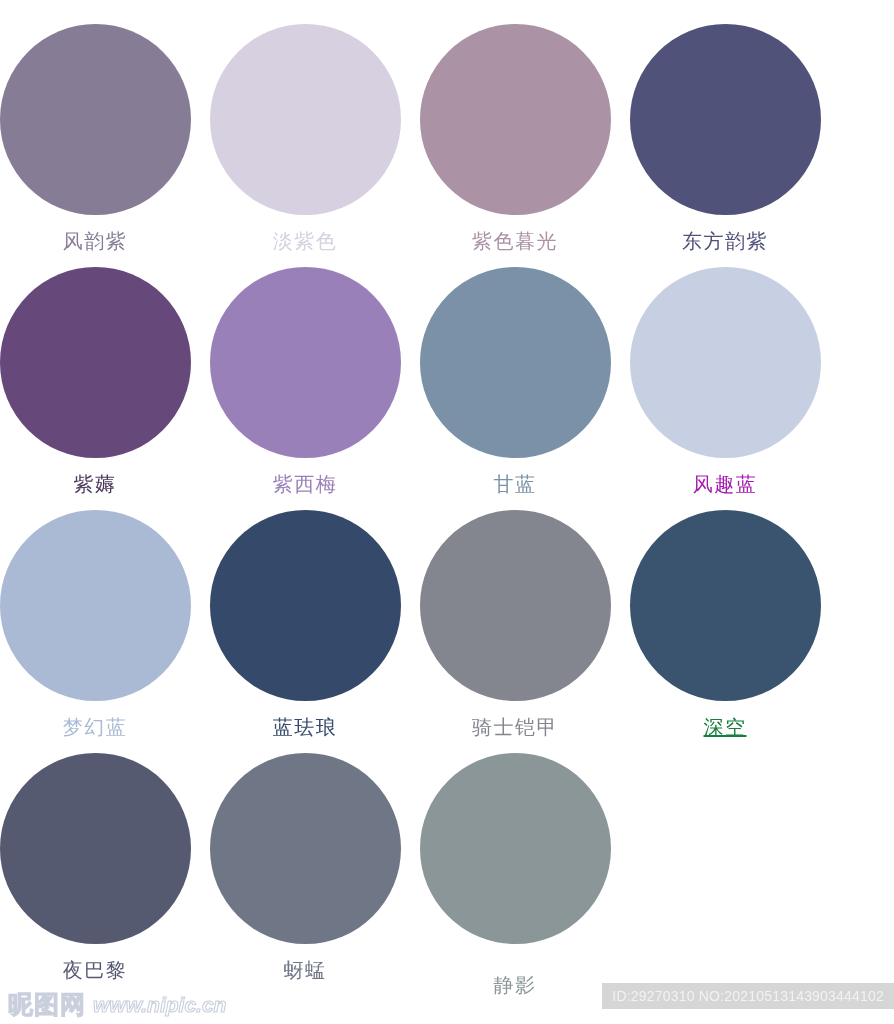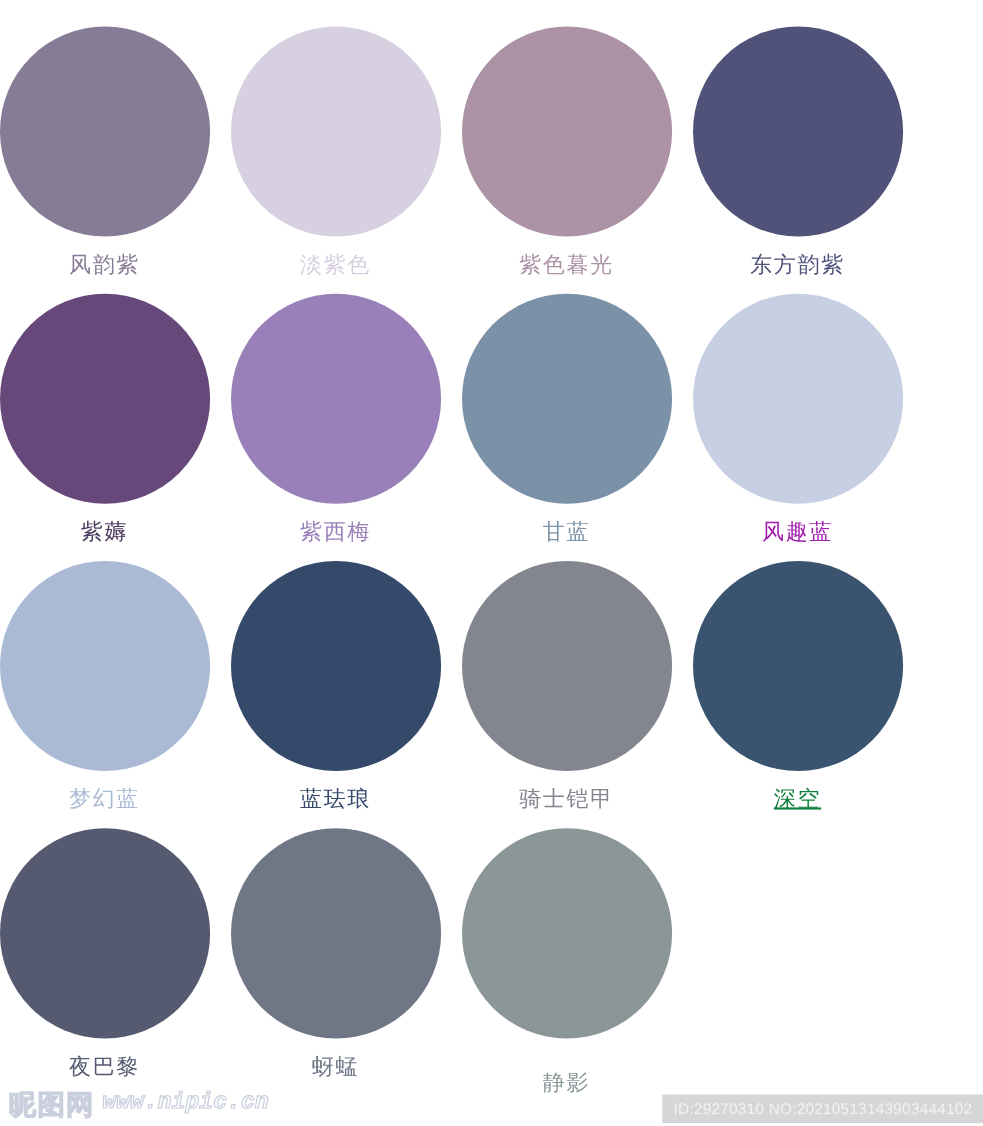--- a/index.html
+++ b/index.html
@@ -57,48 +57,48 @@
     font-weight: 400;
     text-align: center;
   }
 
   
   #watermark {
     position: absolute;
     left: 8px;
     bottom: 4px;
     display: flex;
-    align-items: flex-start;
+    align-items: center;
     gap: 7px;
     pointer-events: none;
   }
   #watermark-logo {
     font-size: 25px;
     line-height: 30px;
     letter-spacing: 1px;
     color: transparent;
     -webkit-text-stroke: 1.1px #c9cfdd;
     font-weight: 700;
     font-family: "DejaVu Sans", sans-serif;
   }
   #watermark-url {
     font-size: 21px;
     line-height: 26px;
     color: transparent;
     -webkit-text-stroke: 1.1px #c9cfdd;
     font-style: italic;
     font-weight: 700;
-    font-family: Liberation Mono, monospace;
+    font-family: Liberation Sans, sans-serif;
   }
 
   
   #id-strip {
     position: absolute;
     right: 0;
-    bottom: 3px;
+    bottom: 15px;
     height: 26px;
     display: flex;
     align-items: center;
     padding: 0 10px;
     background: #d6d6d6;
     color: #f2f2f2;
     font-size: 14px;
     letter-spacing: 0.2px;
     font-family: "Liberation Sans", sans-serif;
     white-space: nowrap;

